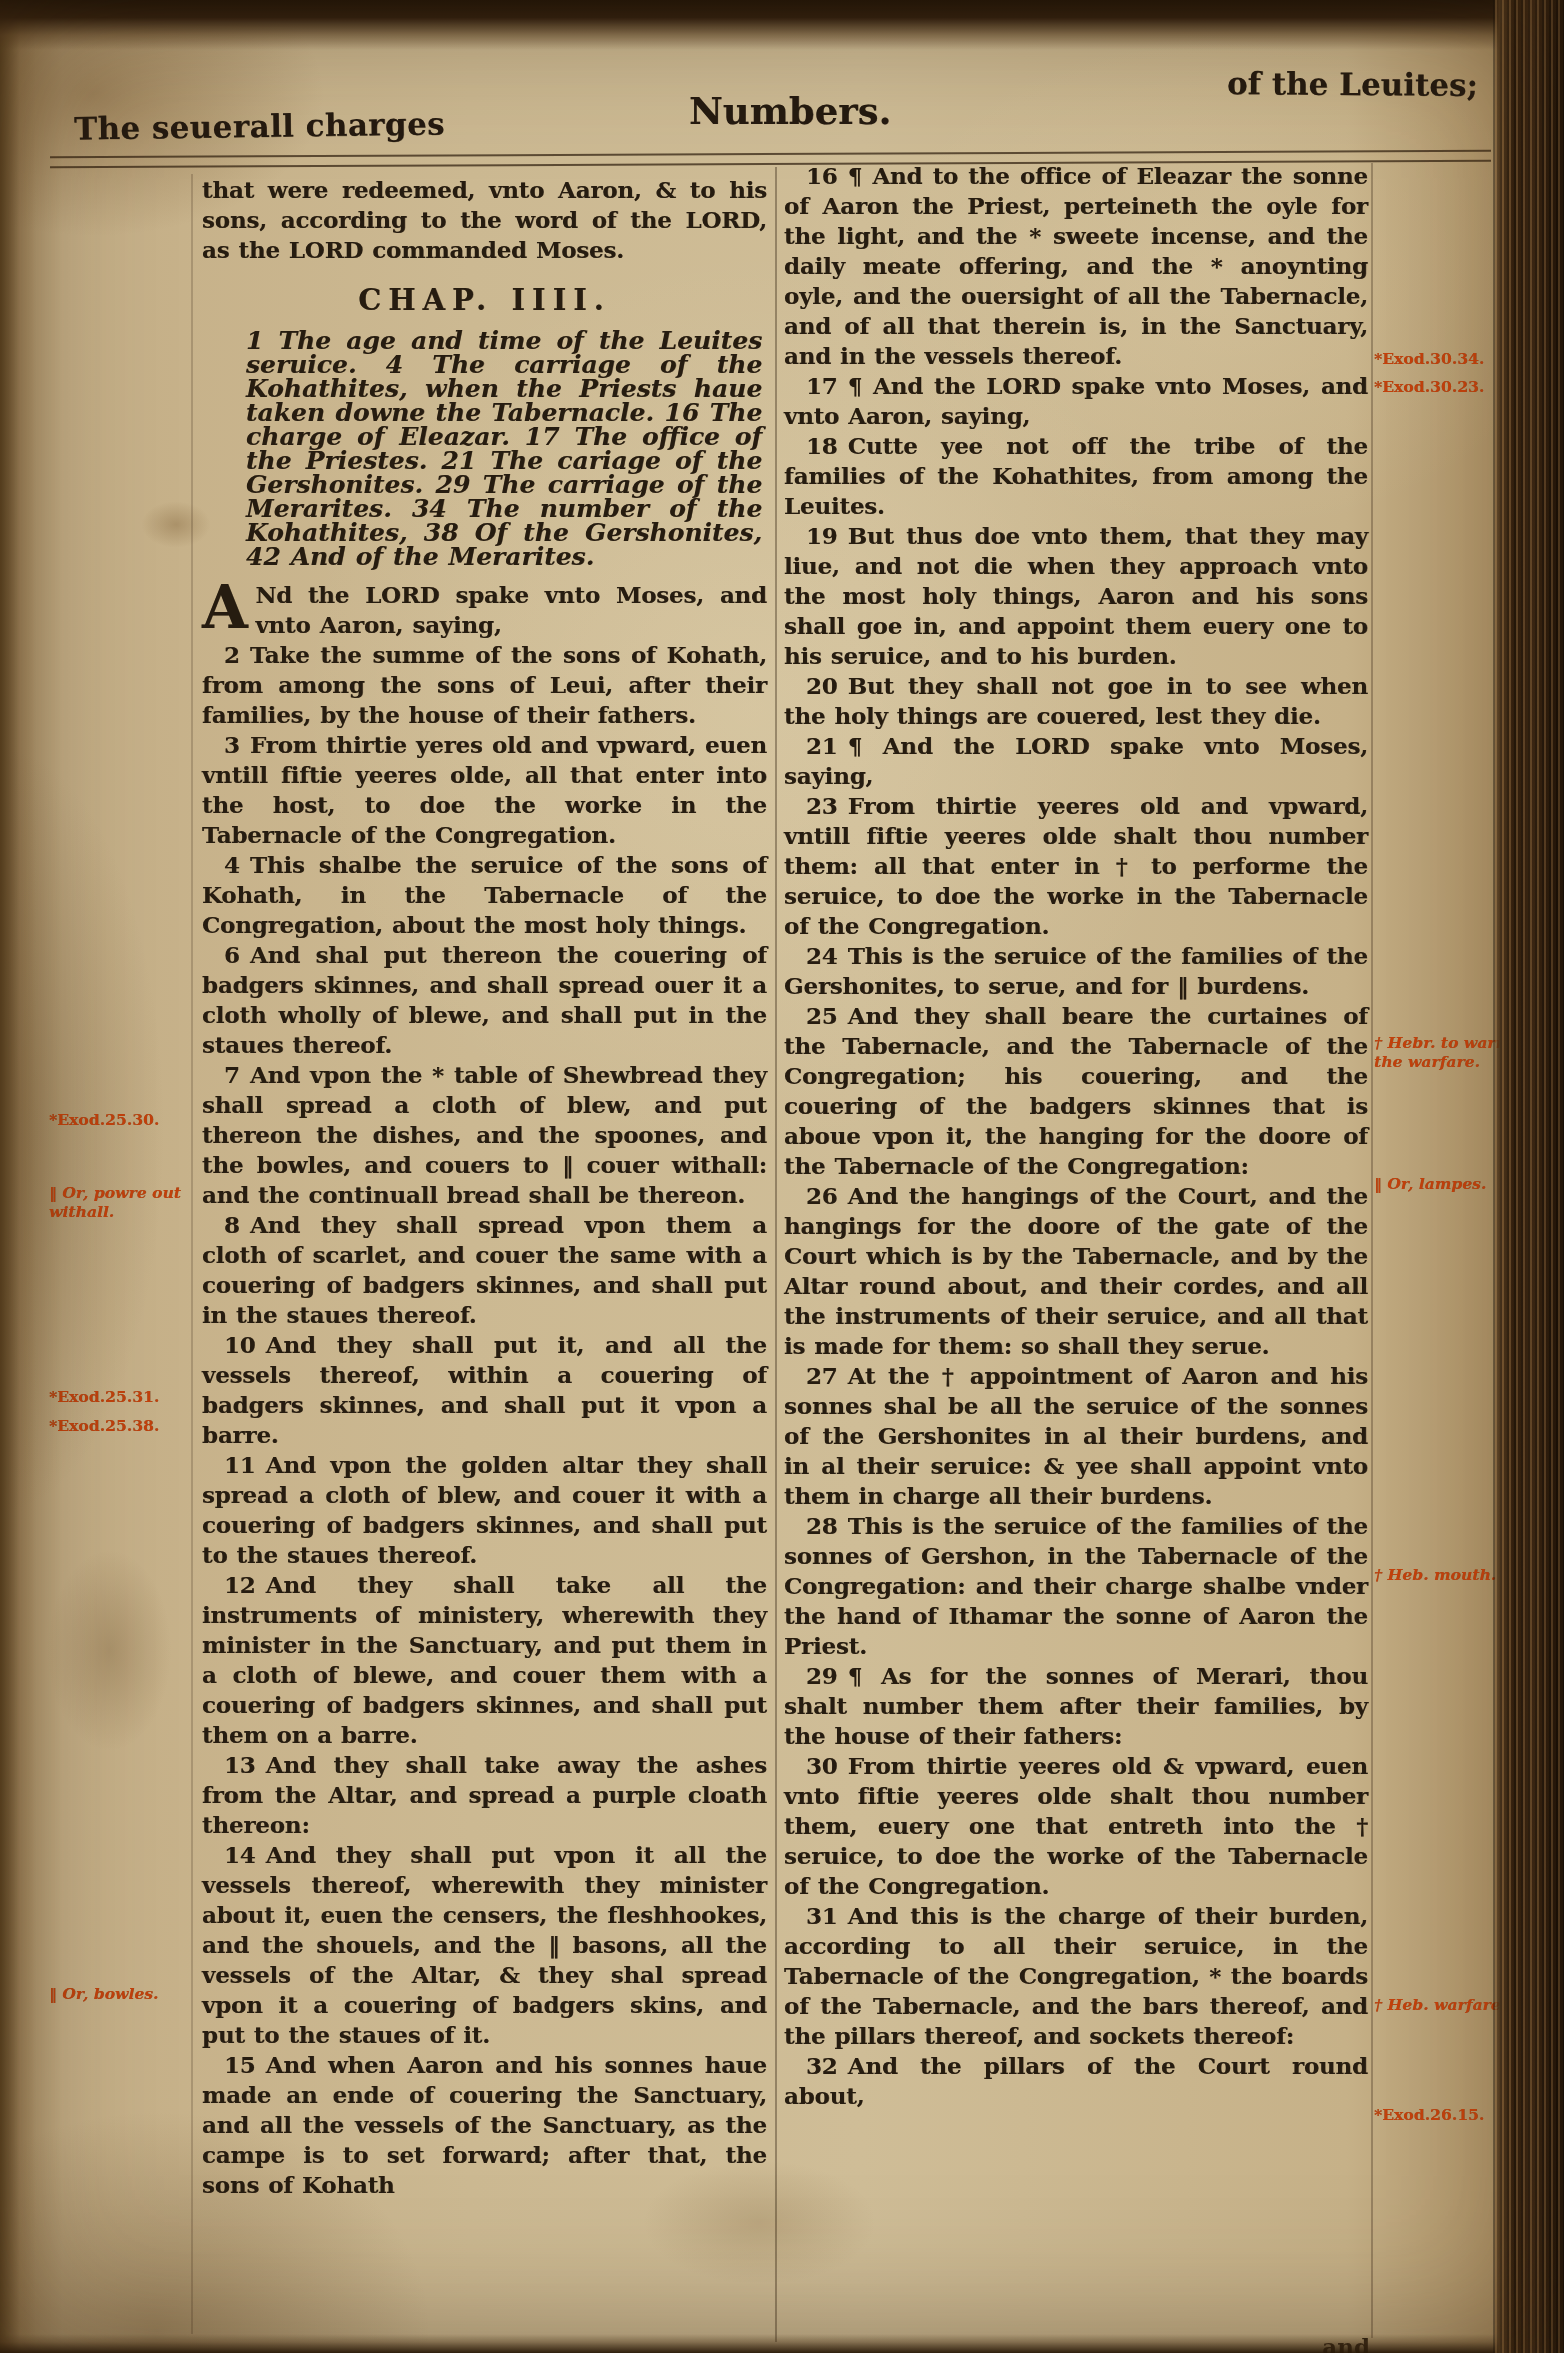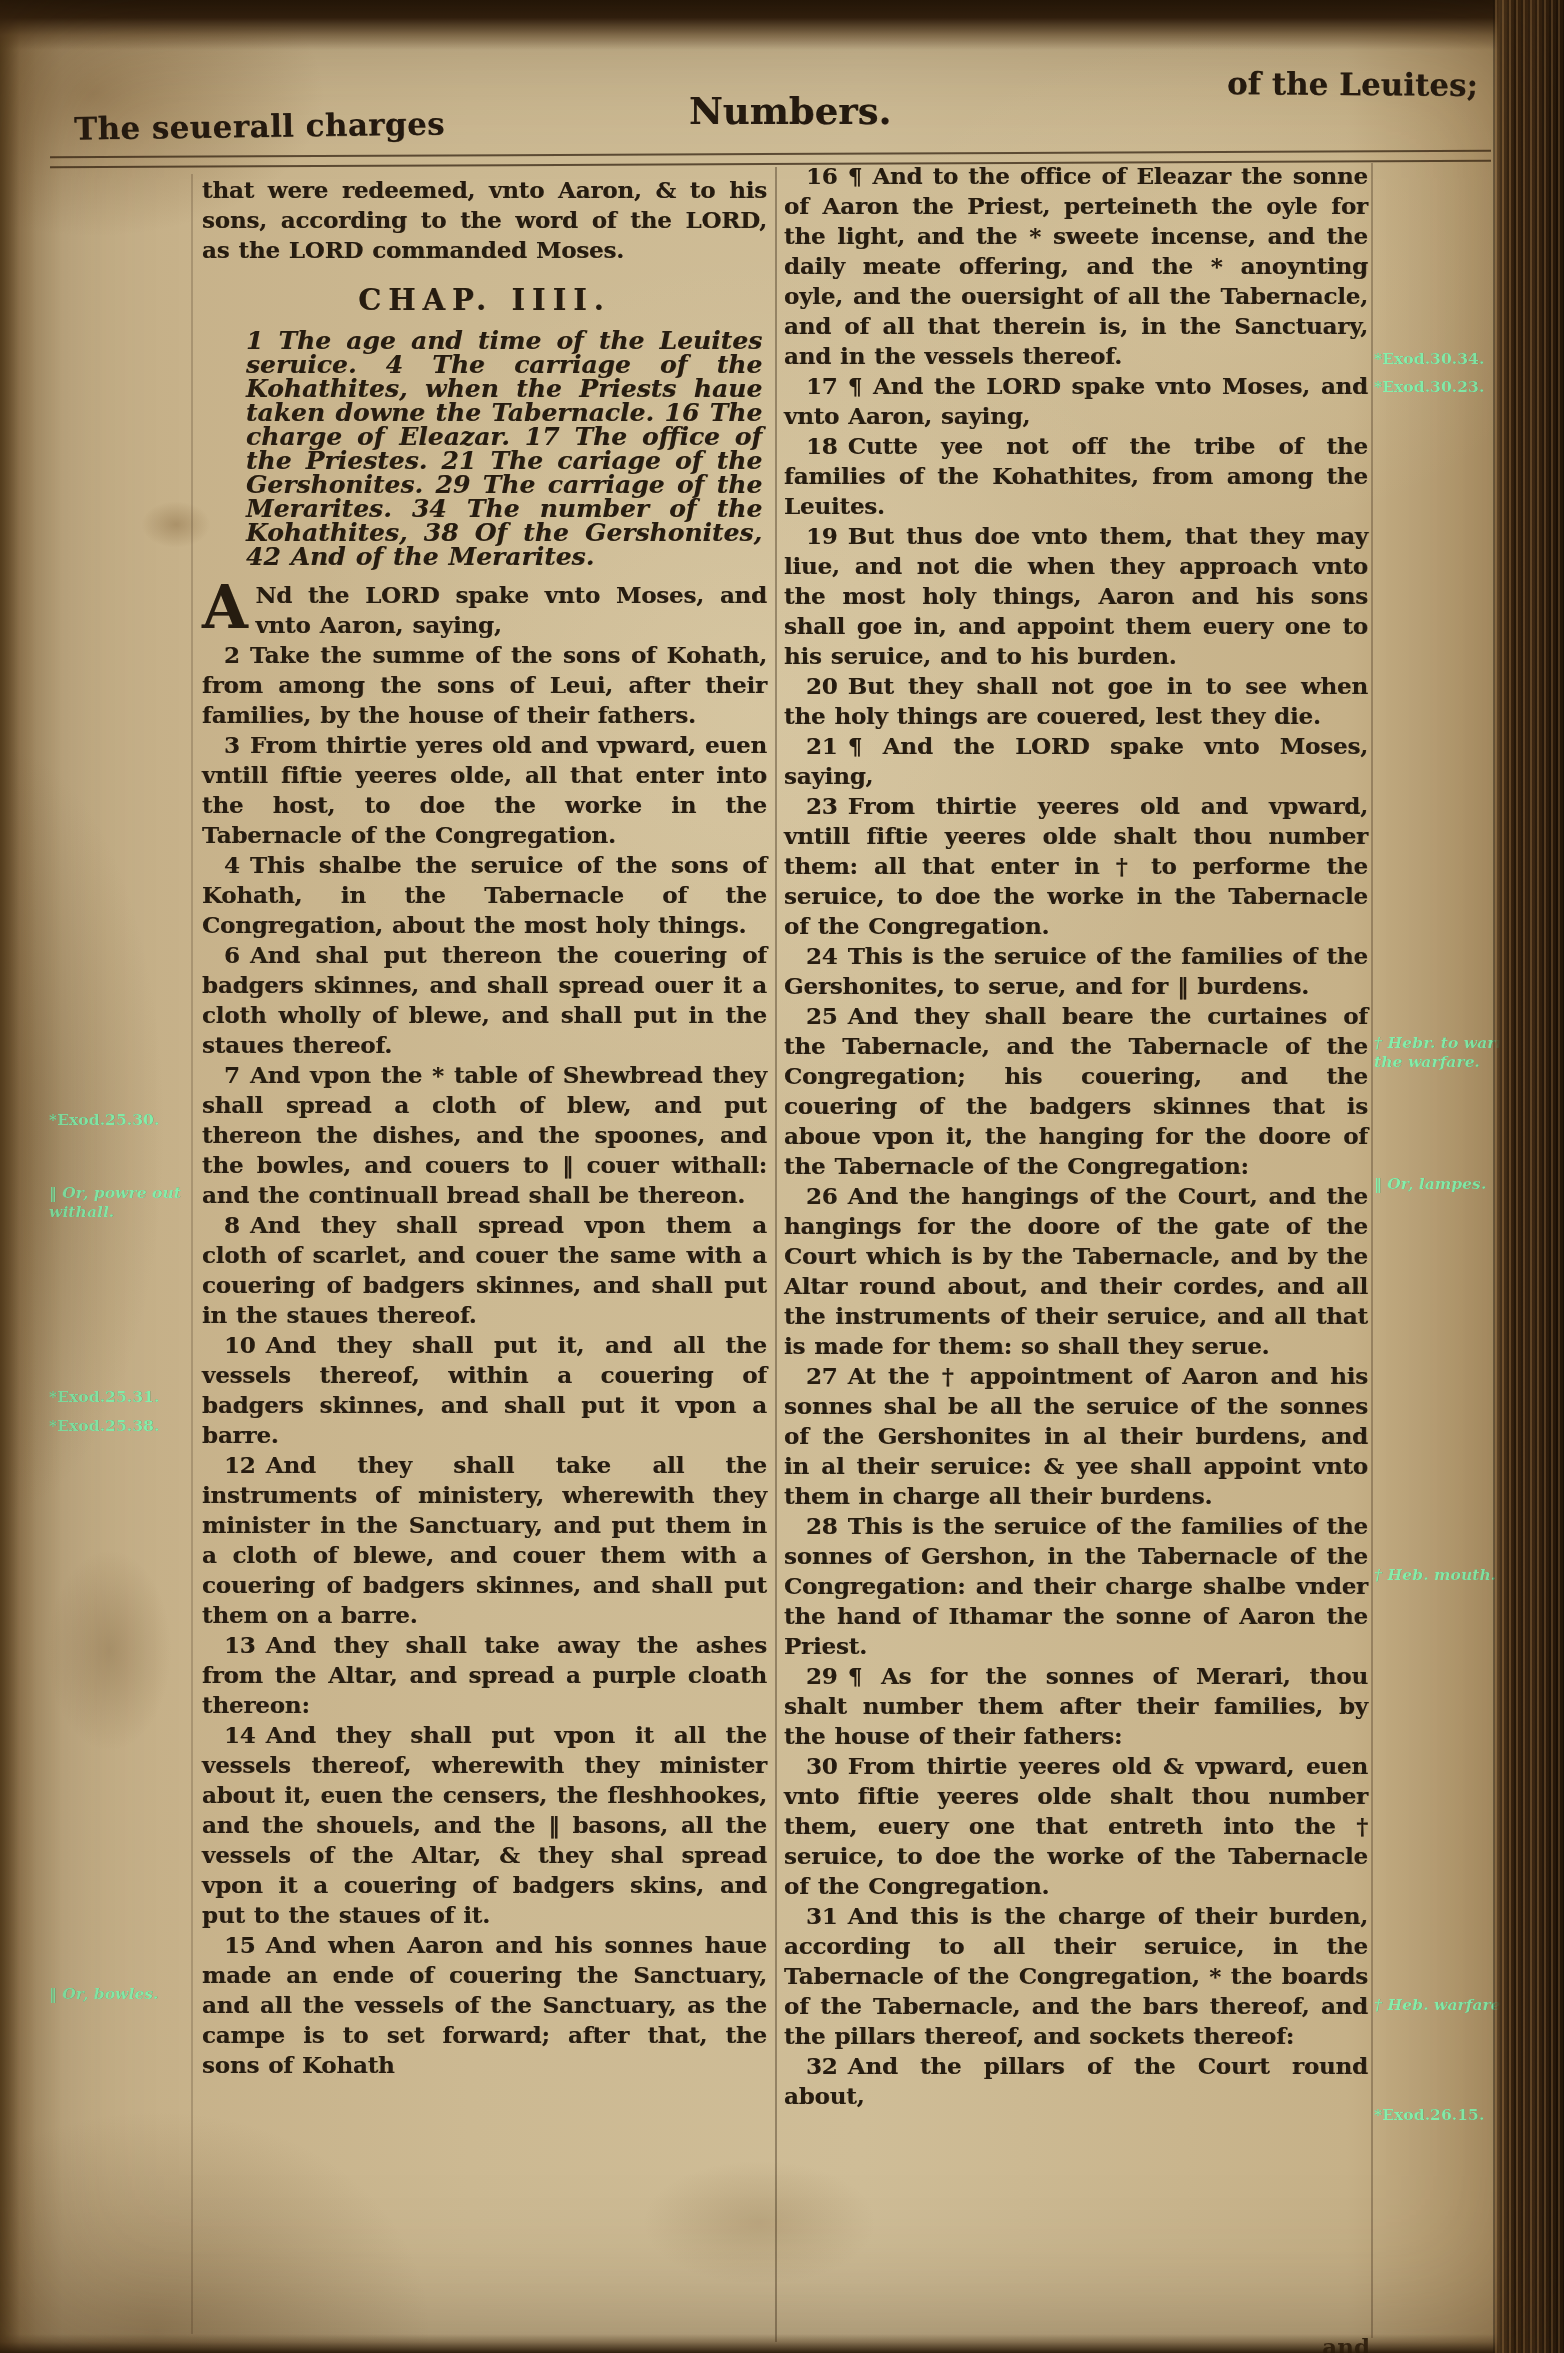--- a/index.html
+++ b/index.html
@@ -60,21 +60,21 @@
   .col-right{left:784px;top:161px;width:584px;}
   .col p{margin:0;}
   p.cont{text-indent:0;}
   h2.chap{margin:20.3px 0 14px 0;text-align:center;font-size:29px;letter-spacing:7px;font-weight:bold;}
   p.argument{font-style:italic;font-weight:bold;font-size:25px;line-height:24px;margin:0 4.7px 11px 44px;letter-spacing:0;}
   .verse{text-indent:22px;}
   .verse.v1{text-indent:0;margin-top:4.7px;}
   .vnum{margin-right:10.2px;}
   .dropcap{float:left;font-size:59px;line-height:50px;padding:3.1px 7.8px 0 0;font-weight:bold;}
   
-  .note{position:absolute;color:#86efac;font-weight:bold;font-size:15.6px;line-height:19px;
+  .note{position:absolute;color:#c2410c;font-weight:bold;font-size:15.6px;line-height:19px;
         text-shadow:0.2px 0.2px 0.5px rgba(43,28,14,0.45);}
   .note.it{font-style:italic;}
   .note-l{left:49px;width:142px;}
   .note-r{left:1374px;width:156px;}
   
   .catchword{position:absolute;left:1260px;top:2333px;width:110px;text-align:right;
              font-weight:bold;font-size:23px;color:#261c10;}
   
   .stain{position:absolute;border-radius:50%;pointer-events:none;}
   .stain-a{left:141px;top:501px;width:70px;height:47px;background:radial-gradient(ellipse,rgba(120,88,46,0.35),transparent 70%);}
@@ -109,20 +109,21 @@
     <p class="verse v1"><span class="dropcap">A</span><span class="vtext">Nd the LORD spake vnto Moses, and vnto Aaron, saying,</span></p>
     <div>
 
     <p class="verse"><span class="vnum">2</span><span class="vtext">Take the summe of the sons of Kohath, from among the sons of Leui, after their families, by the house of their fathers.</span></p>
         <p class="verse"><span class="vnum">3</span><span class="vtext">From thirtie yeres old and vpward, euen vntill fiftie yeeres olde, all that enter into the host, to doe the worke in the Tabernacle of the Congregation.</span></p>
         <p class="verse"><span class="vnum">4</span><span class="vtext">This shalbe the seruice of the sons of Kohath, in the Tabernacle of the Congregation, about the most holy things.</span></p>
         <p class="verse"><span class="vnum">6</span><span class="vtext">And shal put thereon the couering of badgers skinnes, and shall spread ouer it a cloth wholly of blewe, and shall put in the staues thereof.</span></p>
         <p class="verse"><span class="vnum">7</span><span class="vtext">And vpon the * table of Shewbread they shall spread a cloth of blew, and put thereon the dishes, and the spoones, and the bowles, and couers to ‖ couer withall: and the continuall bread shall be thereon.</span></p>
         <p class="verse"><span class="vnum">8</span><span class="vtext">And they shall spread vpon them a cloth of scarlet, and couer the same with a couering of badgers skinnes, and shall put in the staues thereof.</span></p>
         <p class="verse"><span class="vnum">10</span><span class="vtext">And they shall put it, and all the vessels thereof, within a couering of badgers skinnes, and shall put it vpon a barre.</span></p>
+        <p class="verse"><span class="vnum">11</span><span class="vtext">And vpon the golden altar they shall spread a cloth of blew, and couer it with a couering of badgers skinnes, and shall put to the staues thereof.</span></p>
         <p class="verse"><span class="vnum">12</span><span class="vtext">And they shall take all the instruments of ministery, wherewith they minister in the Sanctuary, and put them in a cloth of blewe, and couer them with a couering of badgers skinnes, and shall put them on a barre.</span></p>
         <p class="verse"><span class="vnum">13</span><span class="vtext">And they shall take away the ashes from the Altar, and spread a purple cloath thereon:</span></p>
         <p class="verse"><span class="vnum">14</span><span class="vtext">And they shall put vpon it all the vessels thereof, wherewith they minister about it, euen the censers, the fleshhookes, and the shouels, and the ‖ basons, all the vessels of the Altar, &amp; they shal spread vpon it a couering of badgers skins, and put to the staues of it.</span></p>
         <p class="verse"><span class="vnum">15</span><span class="vtext">And when Aaron and his sonnes haue made an ende of couering the Sanctuary, and all the vessels of the Sanctuary, as the campe is to set forward; after that, the sons of Kohath</span></p>
       </div>
   </div>
 
   <div class="col col-right">
     <div>
 

